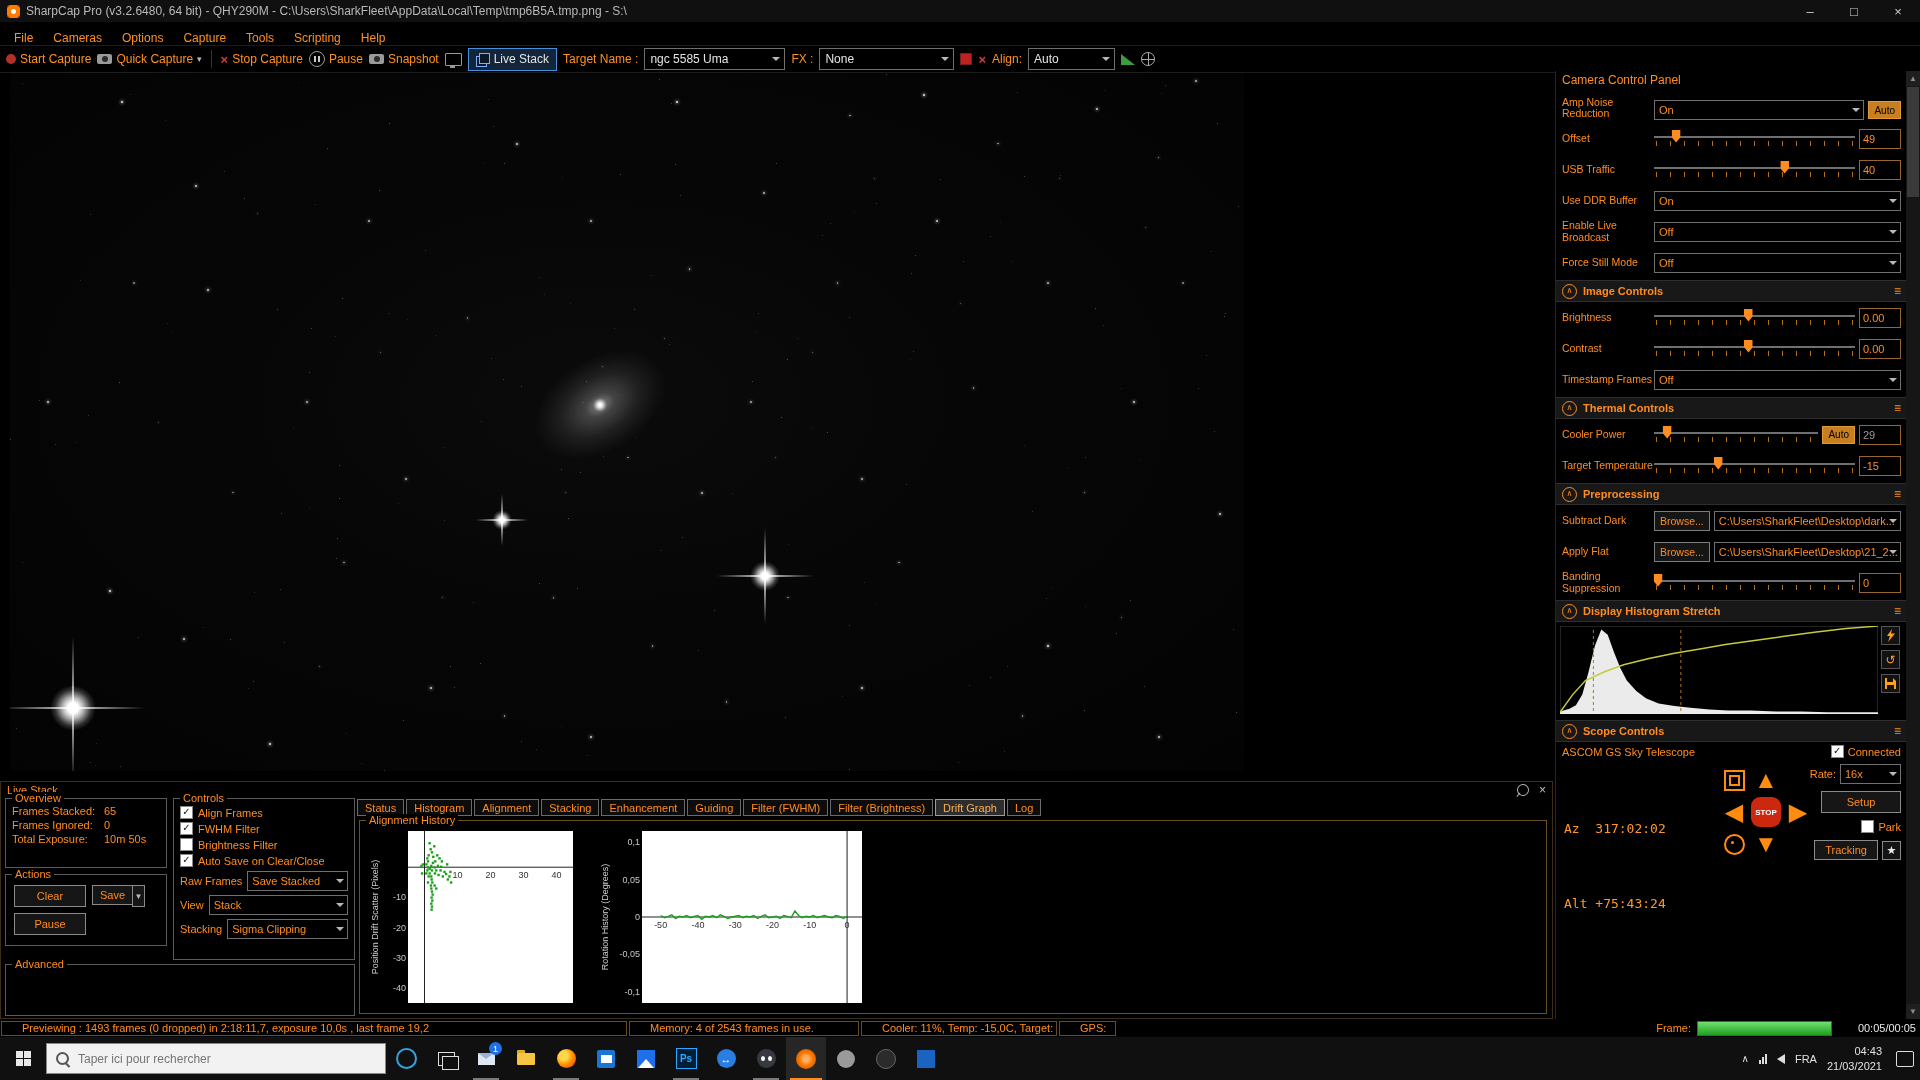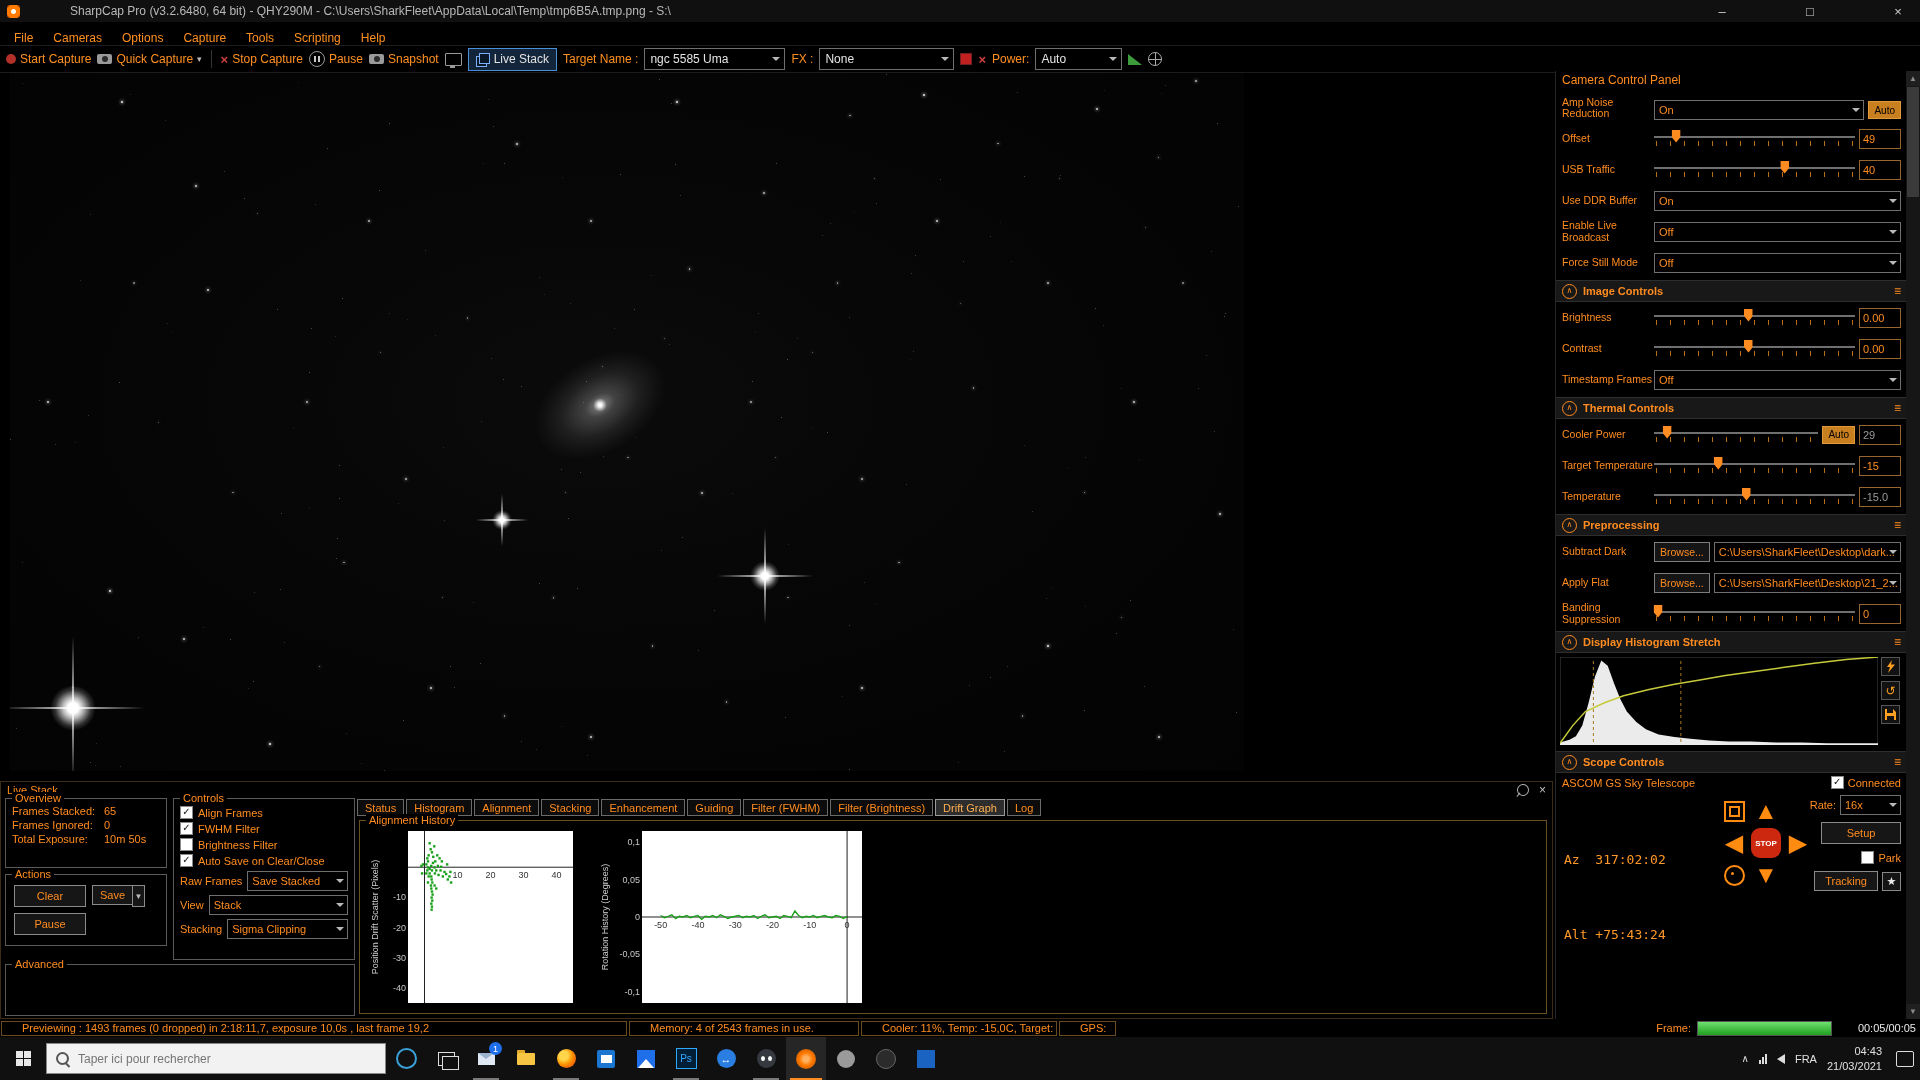--- a/index.html
+++ b/index.html
@@ -1,21 +1,21 @@
 <!DOCTYPE html>
 <html><head>
 <meta charset="utf-8">
 <style>
   html,body{margin:0;padding:0;background:#000;}
   .screen{position:relative;width:1920px;height:1080px;background:#000;overflow:hidden;
           font-family:"Liberation Sans",sans-serif;-webkit-font-smoothing:antialiased;}
 
   
   .titlebar{position:absolute;left:0;top:0;width:1920px;height:22px;background:#101010;
-            display:flex;align-items:center;color:#b8b8b8;font-size:12px;gap:44px;}
+            display:flex;align-items:center;color:#b8b8b8;font-size:12px;}
   .app-icon{width:13px;height:13px;border-radius:3px;background:radial-gradient(circle at 50% 50%,#fff 0 2px,#ff7a00 3px 7px,#c85500 7px);margin:0 6px 0 7px;}
   .title-text{flex:1;white-space:nowrap;overflow:hidden;}
   .win-btn{width:44px;height:22px;display:flex;align-items:center;justify-content:center;color:#cfcfcf;font-size:13px;}
 
   
   .menubar{position:absolute;left:0;top:22px;width:1920px;height:23px;background:#000;display:flex;align-items:center;padding-left:4px;}
   .menu-item{color:#ff9020;font-size:12px;padding:0 10px;height:100%;display:flex;align-items:center;margin-top:8px;}
   .toolbar{position:absolute;left:0;top:45px;width:1920px;height:26px;background:#000;border-top:1px solid #1c1c1c;border-bottom:1px solid #1c1c1c;
            display:flex;align-items:center;gap:6px;padding-left:6px;color:#ff9020;font-size:12px;}
   .tb-item{display:flex;align-items:center;gap:4px;}
@@ -168,21 +168,21 @@
   .envelope{width:17px;height:12px;background:#dfe8f2;position:relative;}
   .envelope::after{content:"";position:absolute;left:0;top:0;border-left:8.5px solid transparent;border-right:8.5px solid transparent;border-top:6px solid #9ab4d0;}
   .badge{position:absolute;right:4px;top:5px;min-width:13px;height:13px;border-radius:7px;background:#1f6feb;color:#fff;font-size:9px;display:flex;align-items:center;justify-content:center;}
   .folder{width:18px;height:12px;background:#f6c544;border-radius:1px;position:relative;}
   .folder::before{content:"";position:absolute;top:-3px;left:0;width:8px;height:3px;background:#e0ab25;border-radius:1px 1px 0 0;}
   .firefox{width:19px;height:19px;border-radius:50%;background:radial-gradient(circle at 35% 35%,#ffd54a 0 25%,#ff9500 50%,#e8590c 80%);}
   .bluemail{width:18px;height:18px;background:#1b76d1;border-radius:2px;display:flex;align-items:center;justify-content:center;}
   .bluemail i{width:11px;height:8px;background:#fff;display:block;}
   .photos{width:18px;height:18px;background:#1f6feb;display:flex;align-items:flex-end;justify-content:center;overflow:hidden;}
   .photos i{width:0;height:0;border-left:8px solid transparent;border-right:8px solid transparent;border-bottom:9px solid #fff;display:block;}
-  .ps{width:19px;height:19px;background:#001e36;color:#31a8ff;font-size:10px;font-weight:normal;display:flex;align-items:center;justify-content:center;border:1px solid #31a8ff;}
+  .ps{width:19px;height:19px;background:#001e36;color:#31a8ff;font-size:10px;font-weight:bold;display:flex;align-items:center;justify-content:center;border:1px solid #31a8ff;}
   .bluecirc{width:19px;height:19px;border-radius:50%;background:#2a7de1;color:#fff;font-size:11px;display:flex;align-items:center;justify-content:center;}
   .discord{width:19px;height:19px;border-radius:50%;background:#36393f;position:relative;}
   .discord::before,.discord::after{content:"";position:absolute;top:7px;width:4px;height:5px;border-radius:50%;background:#fff;}
   .discord::before{left:4px;} .discord::after{right:4px;}
   .sharpcap-ic{width:20px;height:20px;border-radius:50%;background:radial-gradient(circle,#ffb060 0 20%,#ff7a00 45%,#b34f00 100%);}
   .graycirc{width:18px;height:18px;border-radius:50%;background:#9a9a9a;}
   .blackcirc{width:18px;height:18px;border-radius:50%;background:#2b2b2b;border:1px solid #666;}
   .bluesq{width:18px;height:18px;background:#1b63c0;}
   .tray{display:flex;align-items:center;gap:10px;margin-left:auto;padding-right:6px;color:#e0e0e0;font-size:11px;}
   .tray .car{color:#ddd;font-size:10px;}
@@ -254,21 +254,21 @@
     <span>Target Name :</span>
     <div class="combo" style="width:118px">
       <span>ngc 5585 Uma</span>
     </div>
     <span>FX :</span>
     <div class="combo" style="width:112px">
       <span>None</span>
     </div>
     <span class="sq-red"></span>
     <span class="x-red">×</span>
-    <span>Power:</span>
+    <span>Align:</span>
     <div class="combo" style="width:64px">
       <span>Auto</span>
     </div>
     <span class="chart-green"></span>
     <span class="reticle"></span>
   </div>
 
   <div class="image-area" id="starfield">
       <div class="galaxy" style="left: calc(47.8% - 70px); top: calc(47.5% - 46px); width: 140px; height: 92px; transform: rotate(-32deg);"></div>
       <div class="galaxy-core" style="left: calc(47.8% - 7px); top: calc(47.5% - 7px); width: 14px; height: 14px;"></div>
@@ -638,31 +638,20 @@
           <div class="ccp-label">Target Temperature</div>
           <div class="ccp-ctl">
             <div class="slider">
               <div class="track"></div>
               <div class="ticks"></div>
               <div class="thumb" style="left: 32%;"></div>
             </div>
             <div class="valbox">-15</div>
           </div>
         </div>
-        <div class="ccp-row">
-          <div class="ccp-label">Temperature</div>
-          <div class="ccp-ctl">
-            <div class="slider">
-              <div class="track"></div>
-              <div class="ticks"></div>
-              <div class="thumb" style="left: 46%;"></div>
-            </div>
-            <div class="valbox dim">-15.0</div>
-          </div>
-        </div>
         <div class="sec-hdr">
           <span class="sec-chev">∧</span>
           <span class="sec-title">Preprocessing</span>
           <span class="sec-menu">≡</span>
         </div>
         <div class="ccp-row">
           <div class="ccp-label">Subtract Dark</div>
           <div class="ccp-ctl">
             <div class="mini-btn">Browse...</div>
             <div class="panel-combo">

